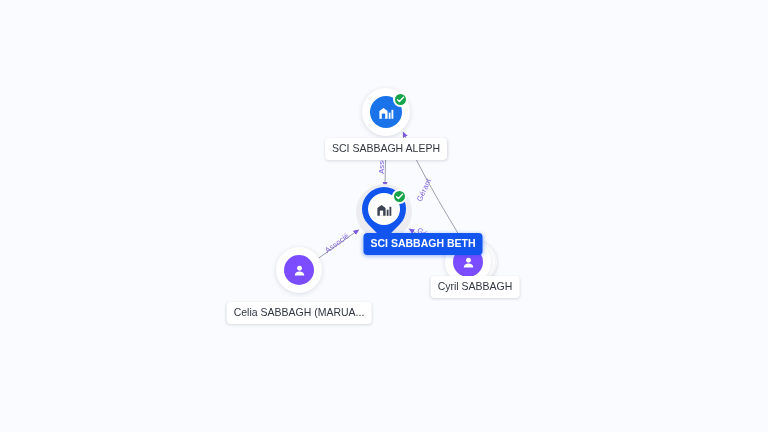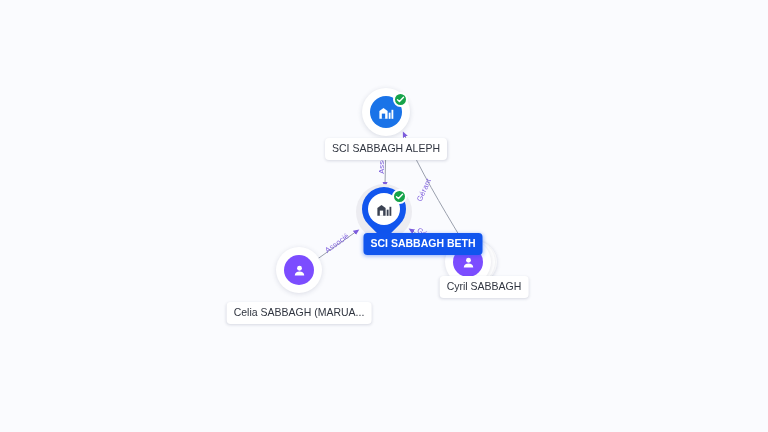--- a/index.html
+++ b/index.html
@@ -257,16 +257,16 @@
   <div class="node" style="left:468px; top:262px;">
     <div class="person-stack" style="left:-13px; top:-21px; width:42px; height:42px;"></div>
     <div class="person-stack" style="left:-17px; top:-22px; width:44px; height:44px;"></div>
     <div class="person-halo"></div>
     <div class="person-disc">
       <svg width="15" height="15" viewBox="0 0 24 24" aria-hidden="true">
         <circle cx="12" cy="8.3" r="3.9" fill="#ffffff"></circle>
         <path d="M4.4 20c0-4.2 3.4-6.6 7.6-6.6s7.6 2.4 7.6 6.6z" fill="#ffffff"></path>
       </svg>
     </div>
-    <div class="node-label" style="left:16px; top:14px;">Cyril SABBAGH</div>
+    <div class="node-label" style="left:7px; top:14px;">Cyril SABBAGH</div>
   </div>
 
 </div>
 
 </body></html>

